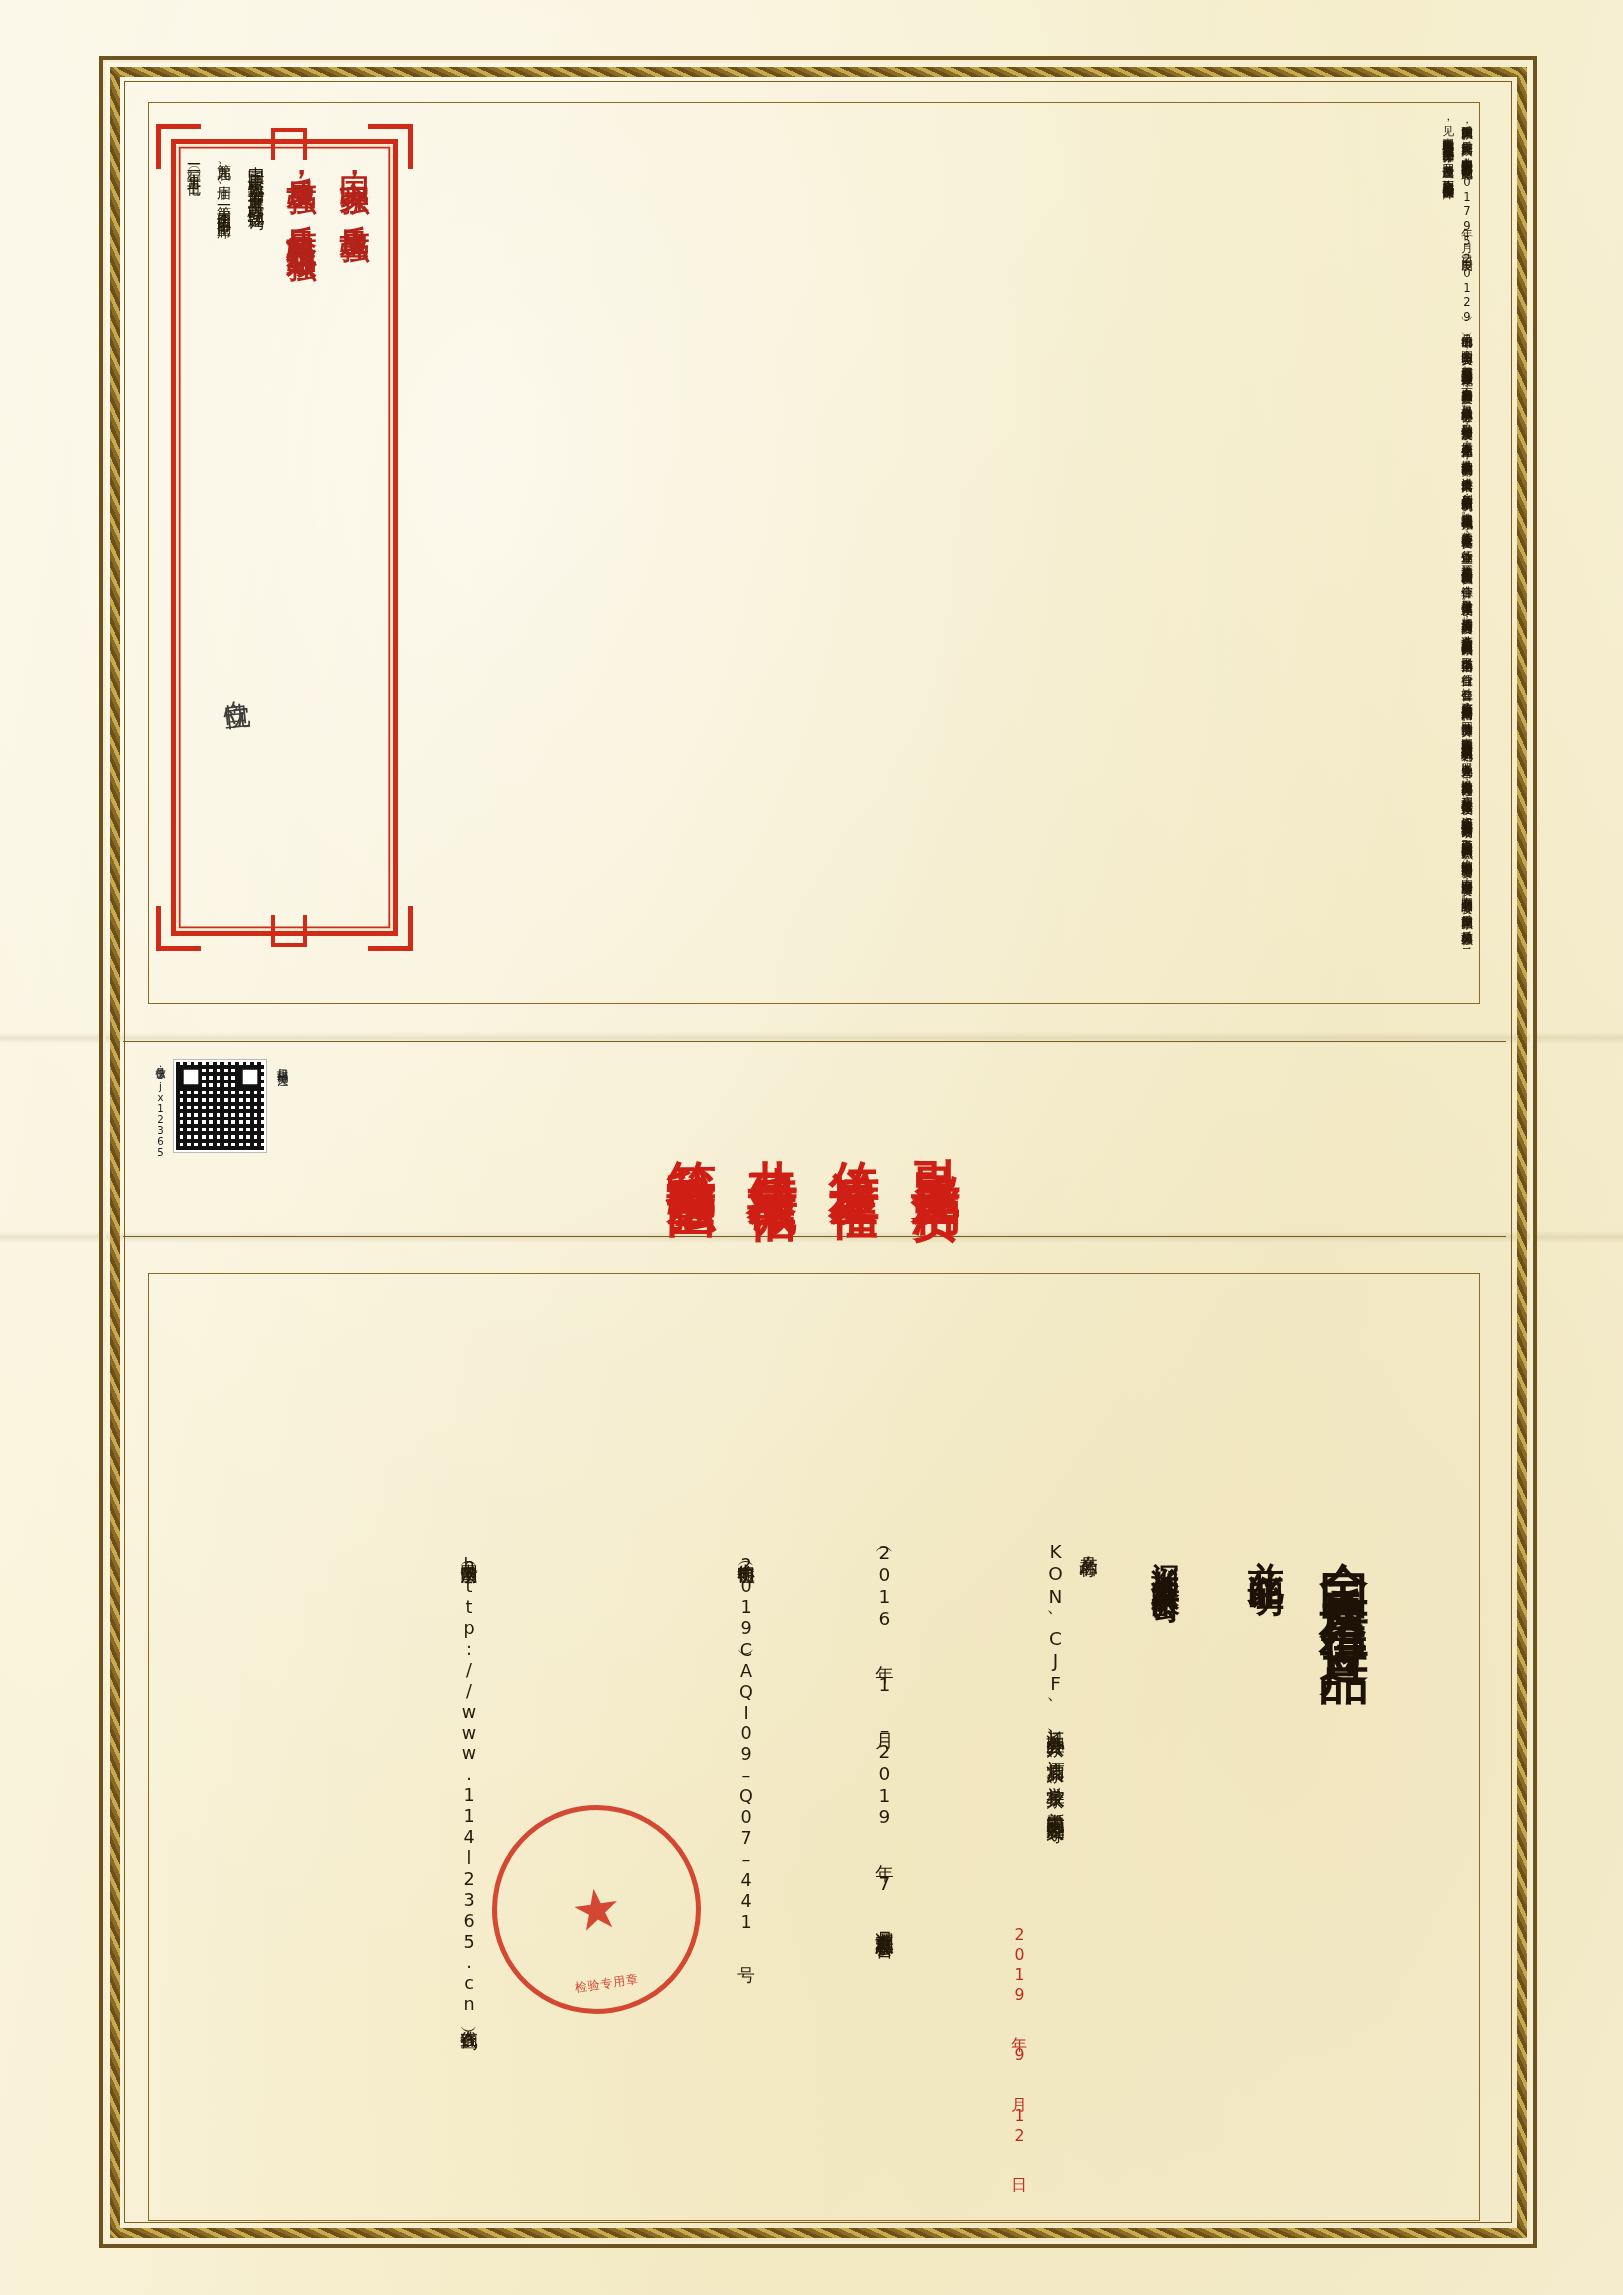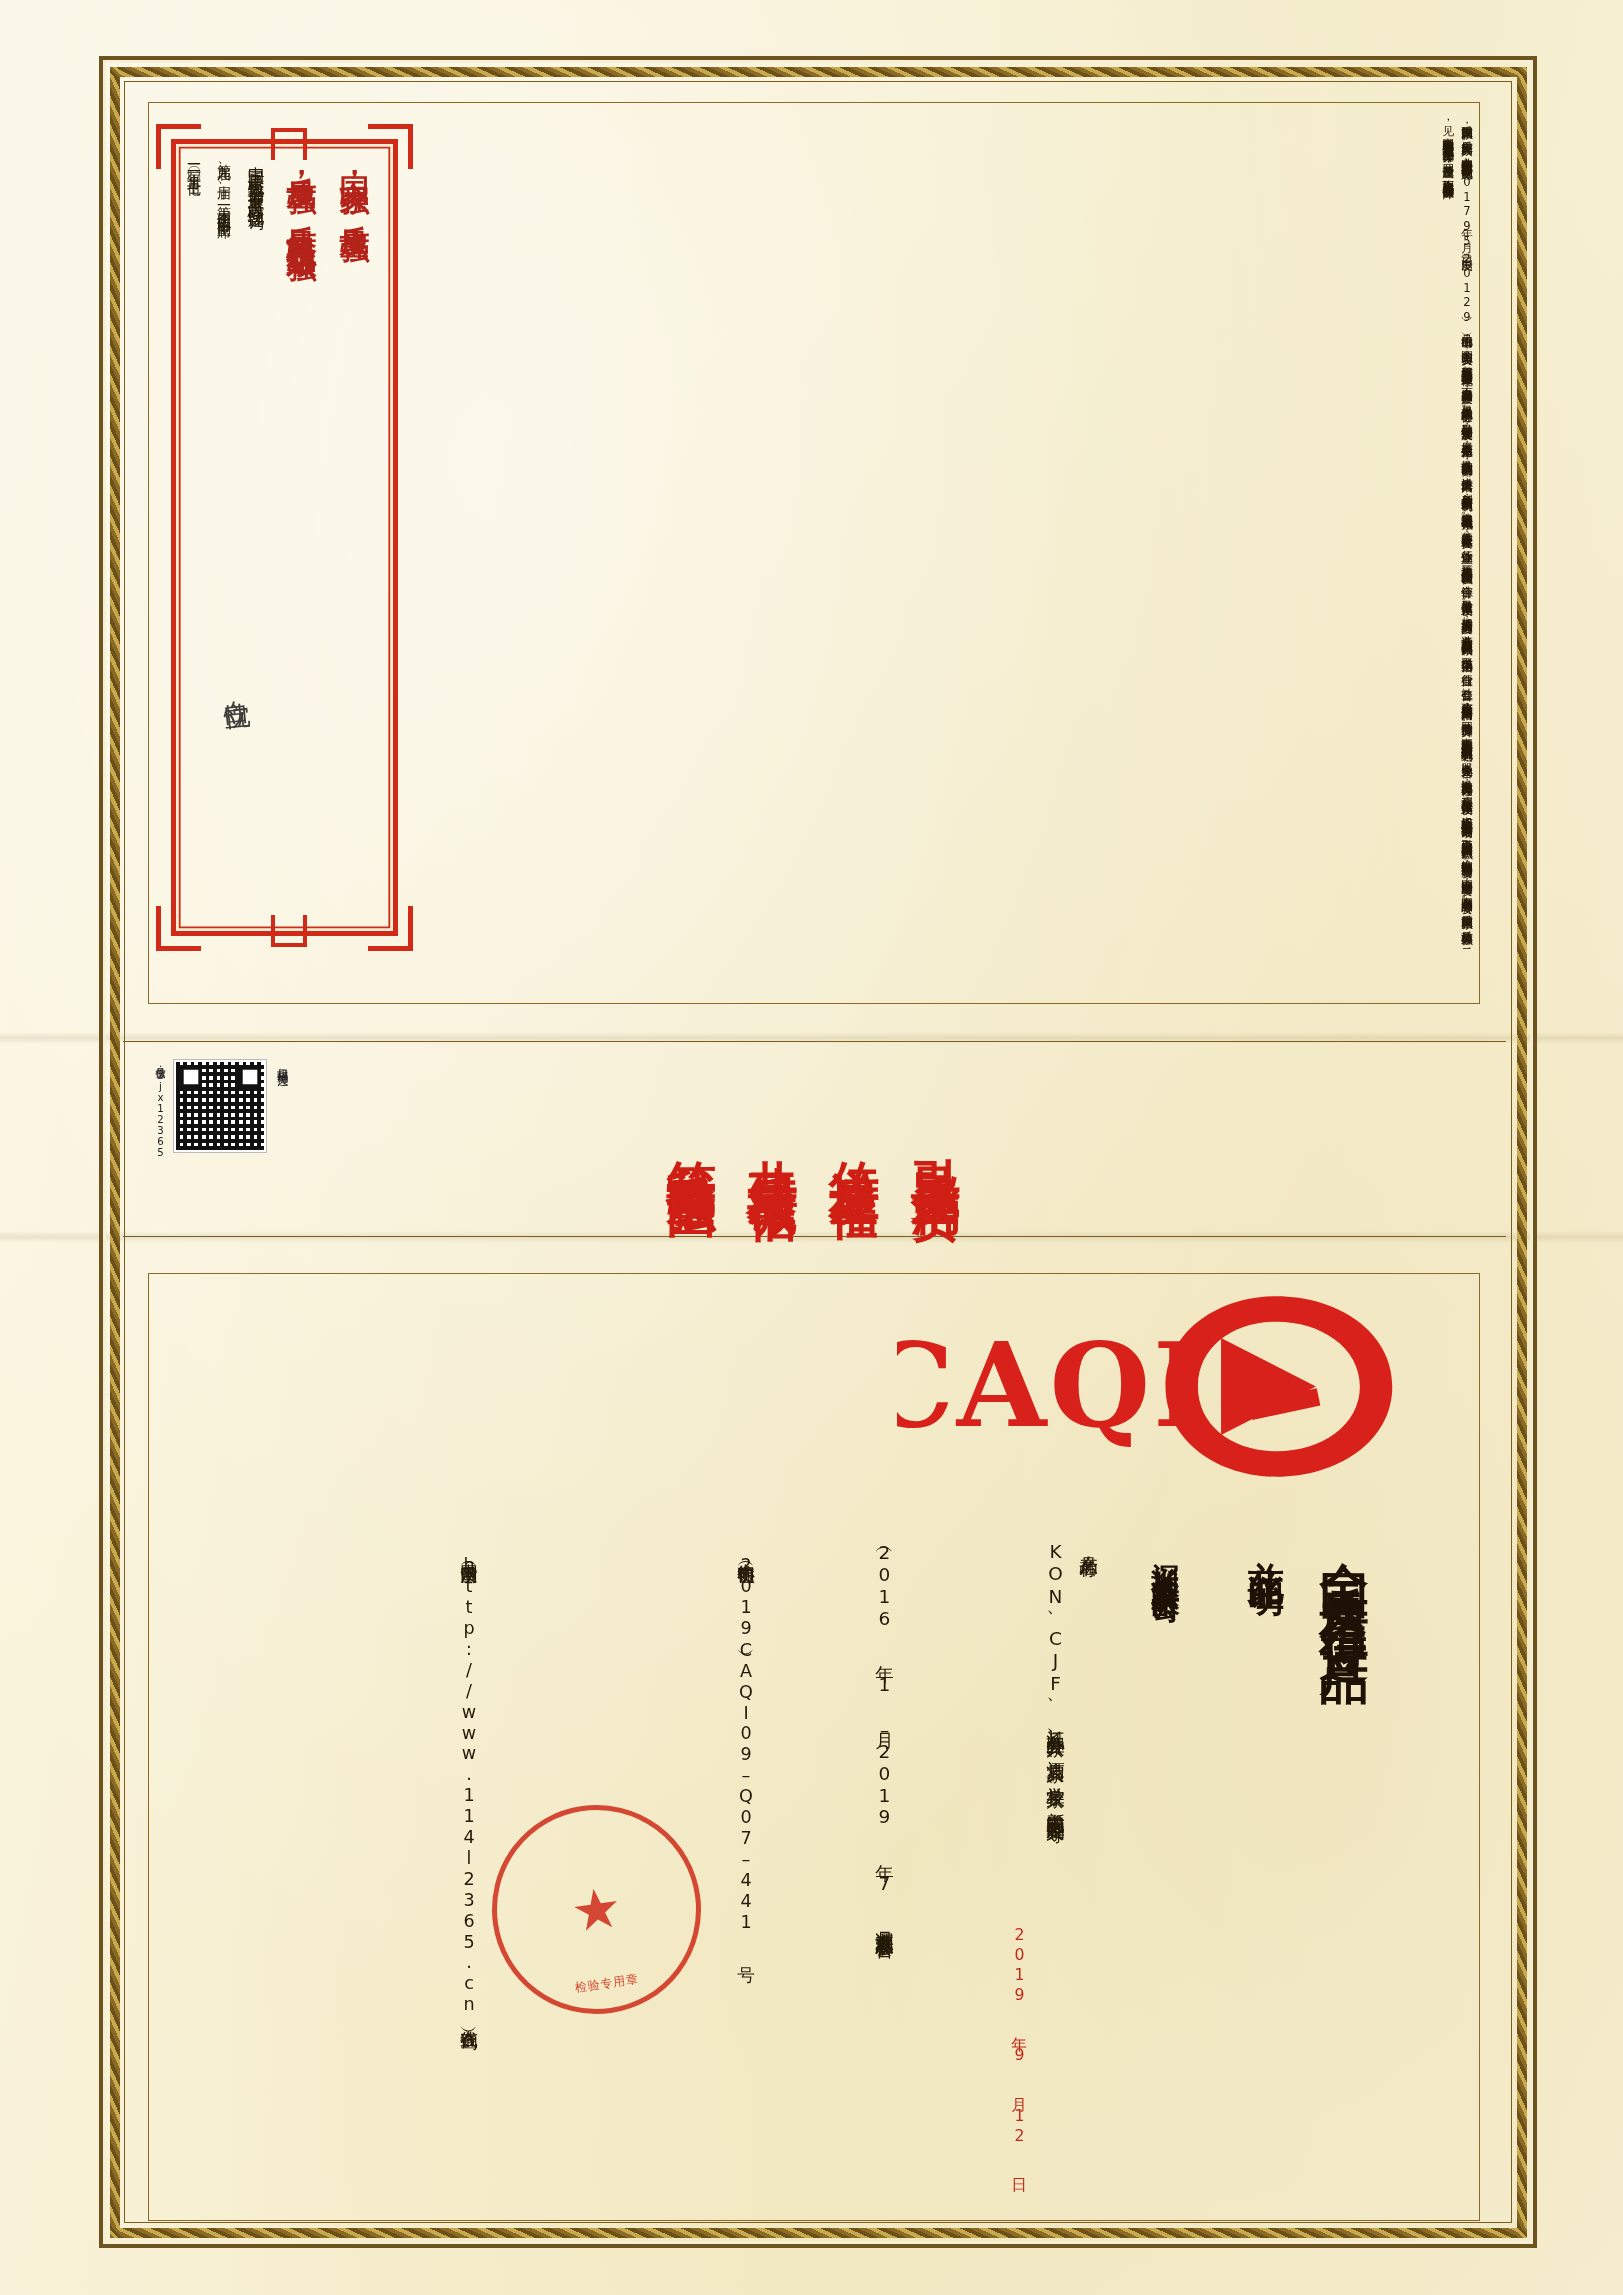--- a/index.html
+++ b/index.html
@@ -293,31 +293,20 @@
 
   <div class="qr-block">
     <div class="qr-caption">微信号：zjx12365</div>
     <div class="qr"></div>
     <div class="qr-label">扫描二维码关注</div>
   </div>
 
   <div class="panel-bottom">
     <div class="panel-inner"></div>
 
-    <div class="caqi">
-      <svg viewBox="0 0 1080 430" xmlns="http://www.w3.org/2000/svg" aria-hidden="true">
-        <g fill="#d8211a">
-          <path d="M1070 215 C1070 95 950 20 820 20 C690 20 580 100 580 215 C580 330 690 410 820 410 C950 410 1070 335 1070 215 Z
-                   M1000 215 C1000 300 915 355 820 355 C725 355 650 300 650 215 C650 130 725 75 820 75 C915 75 1000 130 1000 215 Z"></path>
-          <path d="M905 215 L700 110 L700 320 Z"></path>
-          <rect x="760" y="250" width="150" height="38" transform="rotate(-12 760 250)"></rect>
-        </g>
-        <text x="300" y="300" font-family="DejaVu Serif, Liberation Serif, serif" font-size="250" font-weight="bold" fill="#d8211a" text-anchor="middle" letter-spacing="6">CAQI</text>
-      </svg>
-    </div>
 
     <div class="title-main">全国质量信得过产品</div>
     <div class="title-sub">兹此证明</div>
     <div class="company">深圳长江家具有限公司</div>
     <div class="prodname-label">产品名称：</div>
     <div class="prodname-value">KON、CJF、长江品牌办公家具、酒店家具、学校家具、新中式民用定制家具等</div>
     <div class="period">（2016 年 1 月–2019 年 7 月调查汇总和展示公告）</div>
     <div class="serial">中检协证明（2019）CAQI09–Q07–441 号</div>
     <div class="issuer">中国质量网（http://www.114l2365.cn）在线查询</div>
 

